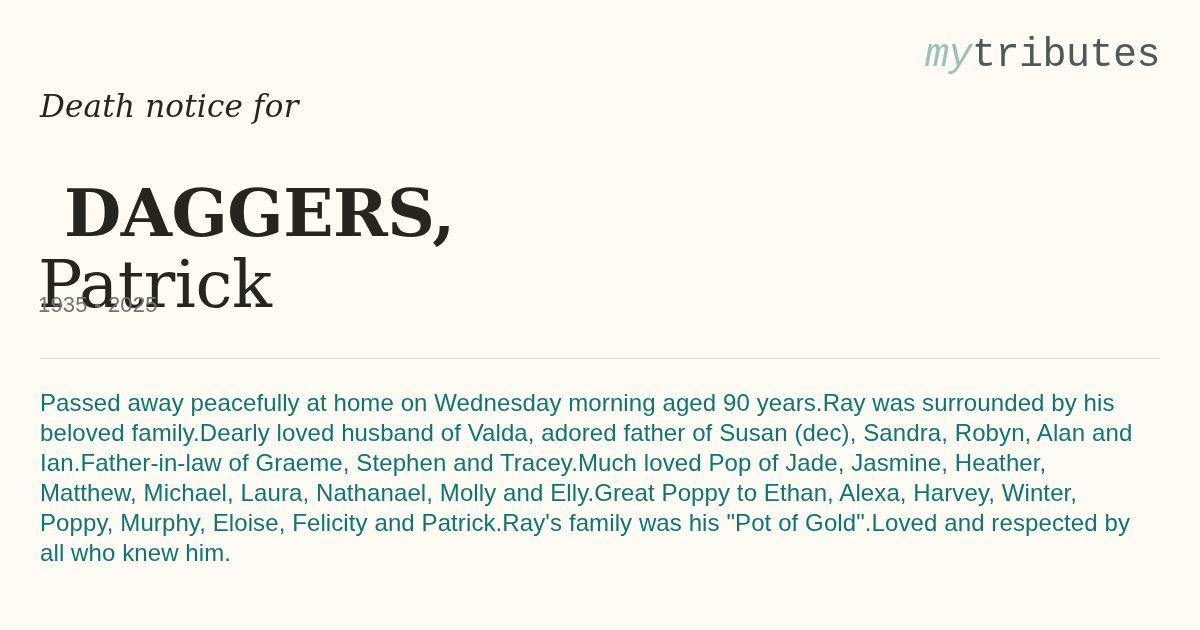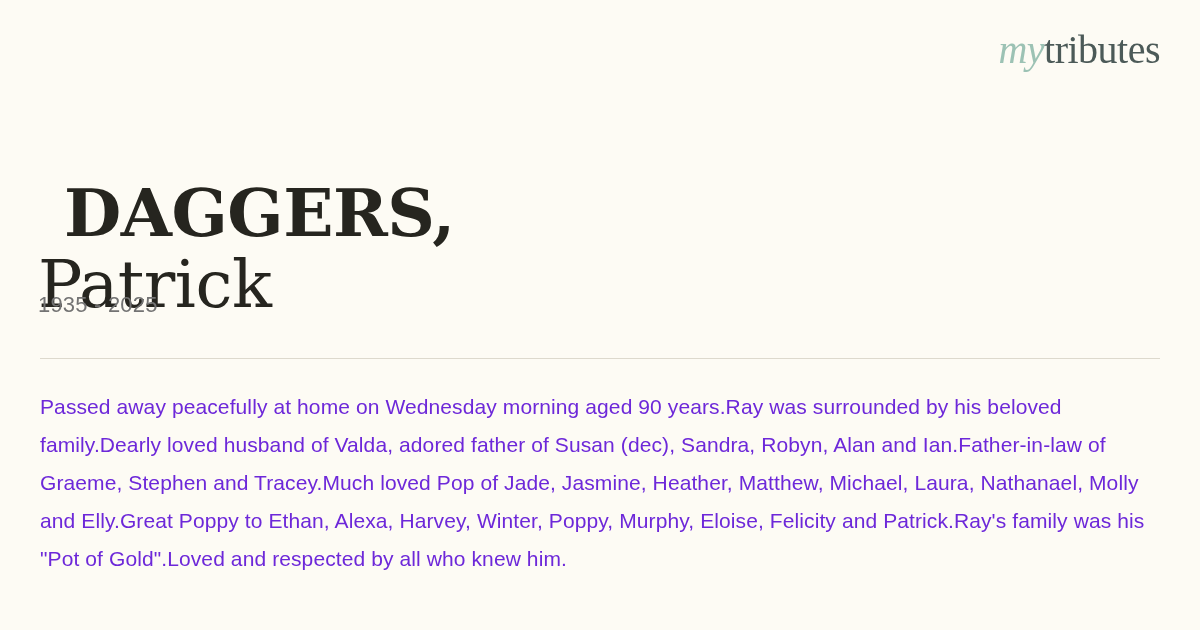--- a/index.html
+++ b/index.html
@@ -16,23 +16,23 @@
   }
   .page {
     position: relative;
     width: 1200px;
     height: 630px;
     box-sizing: border-box;
     padding: 0 40px;
   }
   .brand {
     position: absolute;
-    top: 30px;
+    top: 36px;
     right: 40px;
-    font-family: Liberation Serif, serif;
+    font-family: Liberation Mono, monospace;
     font-size: 40px;
     letter-spacing: -0.5px;
     line-height: 1;
     white-space: nowrap;
   }
   .brand .brand-my {
     color: #9cc2b4;
     font-style: italic;
     font-weight: 400;
   }
@@ -78,35 +78,36 @@
     left: 40px;
     width: 1120px;
     height: 1px;
     background: #ddd9cd;
   }
   .body-text {
     position: absolute;
     top: 388px;
     left: 40px;
     width: 1106px;
-    font-size: 21px;
-    line-height: 38px;
-    color: #6d28d9;
+    font-size: 24px;
+    line-height: 30px;
+    color: #0f766e;
     letter-spacing: 0.1px;
   }
 </style>
 </head>
 <body>
 
 <div class="page">
 
   <div class="brand">
     <span class="brand-my">my</span><span class="brand-tributes">tributes</span>
   </div>
 
+  <div class="eyebrow">Death notice for</div>
 
   <h1 class="name">
     <span class="surname">DAGGERS,</span>
     <span class="firstname">Patrick</span>
   </h1>
 
   <div class="dates">1935 - 2025</div>
 
   <div class="rule"></div>
 

